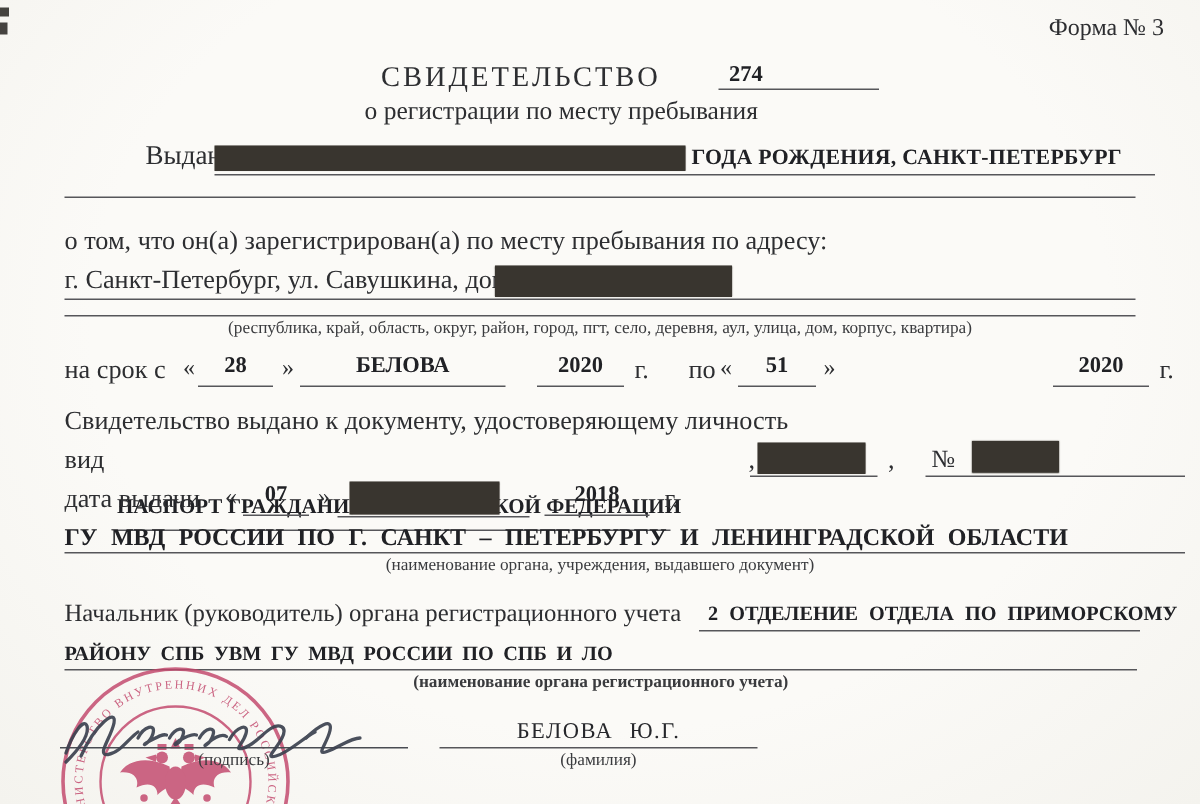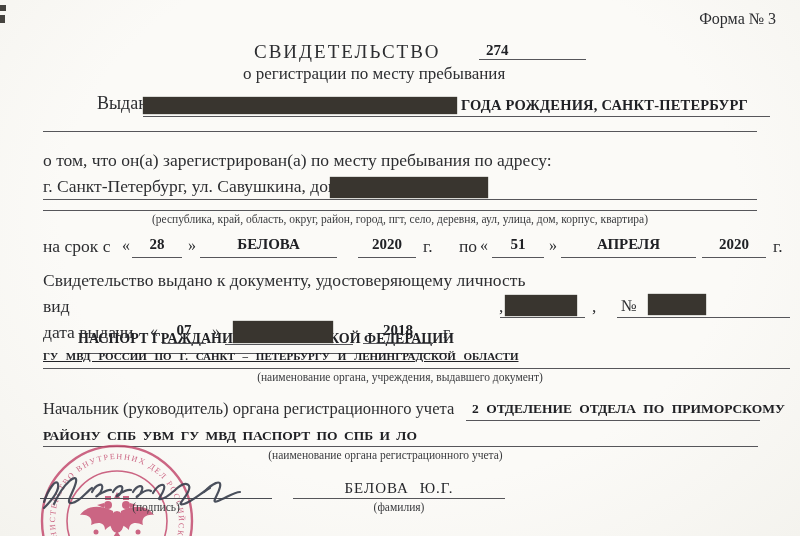--- a/index.html
+++ b/index.html
@@ -55,21 +55,20 @@
   <div class="abs quote" style="left:122px; top:237px;">«</div>
   <div class="abs cell" style="left:132px; top:236px; width:50px; font-size:15px; height:21px;">28</div>
   <div class="abs quote" style="left:188px; top:237px;">»</div>
   <div class="abs cell" style="left:200px; top:236px; width:137px; font-size:15px; height:21px;">БЕЛОВА</div>
   <div class="abs cell" style="left:358px; top:236px; width:58px; font-size:15px; height:21px;">2020</div>
   <div class="abs t17" style="left:423px; top:236px;">г.</div>
   <div class="abs t17" style="left:459px; top:236px;">по</div>
   <div class="abs quote" style="left:480px; top:237px;">«</div>
   <div class="abs cell" style="left:492px; top:236px; width:52px; font-size:15px; height:21px;">51</div>
   <div class="abs quote" style="left:549px; top:237px;">»</div>
-  <div class="abs cell" style="left:561px; top:236px; width:135px; font-size:15px; height:21px;">АПРЕЛЯ</div>
   <div class="abs cell" style="left:702px; top:236px; width:64px; font-size:15px; height:21px;">2020</div>
   <div class="abs t17" style="left:773px; top:236px;">г.</div>
 
   <div class="abs t17" style="left:43px; top:270px;">Свидетельство выдано к документу, удостоверяющему личность</div>
 
   <div class="abs t17" style="left:43px; top:296px;">вид</div>
   <div class="abs cell" style="left:78px; top:295px; width:369px; font-size:14px; height:22px;margin-top:36px;">ПАСПОРТ ГРАЖДАНИНА РОССИЙСКОЙ ФЕДЕРАЦИИ</div>
   <div class="abs t17" style="left:475px; top:296px;margin-left:24px;">, серия</div>
   <div class="abs rule" style="left:500px; top:317px; width:85px;"></div>
   <div class="redact" style="left:505px; top:295px; width:72px; height:21px;"></div>
@@ -80,30 +79,30 @@
 
   <div class="abs t17" style="left:43px; top:322px;">дата выдачи</div>
   <div class="abs quote" style="left:150px; top:323px;">«</div>
   <div class="abs cell" style="left:162px; top:322px; width:44px; font-size:15px; height:21px;">07</div>
   <div class="abs quote" style="left:212px; top:323px;">»</div>
   <div class="abs rule" style="left:225px; top:344px; width:128px;"></div>
   <div class="redact" style="left:233px; top:321px; width:100px; height:22px;"></div>
   <div class="abs cell" style="left:363px; top:322px; width:70px; font-size:15px; height:21px;">2018</div>
   <div class="abs t17" style="left:443px; top:322px;">г.</div>
 
-  <div class="abs fill" style="left:43px; top:350px; font-size:11px; word-spacing:5px;text-decoration:underline;">ГУ МВД РОССИИ ПО Г. САНКТ – ПЕТЕРБУРГУ И ЛЕНИНГРАДСКОЙ ОБЛАСТИ</div>
+  <div class="abs fill" style="left:43px; top:350px; font-size:16px; word-spacing:5px;">ГУ МВД РОССИИ ПО Г. САНКТ – ПЕТЕРБУРГУ И ЛЕНИНГРАДСКОЙ ОБЛАСТИ</div>
   <div class="abs rule" style="left:43px; top:368px; width:747px;"></div>
   <div class="abs cap" style="left:43px; top:371px; width:714px;">(наименование органа, учреждения, выдавшего документ)</div>
 
   <div class="abs" style="left:43px; top:399px; font-size:16.5px; white-space:nowrap;">Начальник (руководитель) органа регистрационного учета</div>
   <div class="abs fill" style="left:472px; top:401px; font-size:13.5px; word-spacing:4px;">2 ОТДЕЛЕНИЕ ОТДЕЛА ПО ПРИМОРСКОМУ</div>
   <div class="abs rule" style="left:466px; top:420px; width:294px;"></div>
-  <div class="abs fill" style="left:43px; top:428px; font-size:13.5px; word-spacing:3px;">РАЙОНУ СПБ УВМ ГУ МВД ПАСПОРТ ПО СПБ И ЛО</div>
+  <div class="abs fill" style="left:43px; top:428px; font-size:13.5px; word-spacing:3px;">РАЙОНУ СПБ УВМ ГУ МВД РОССИИ ПО СПБ И ЛО</div>
   <div class="abs rule" style="left:43px; top:446px; width:715px;"></div>
-  <div class="abs cap" style="left:28px; top:449px; width:715px;">(наименование органа регистрационного учета)</div>
+  <div class="abs cap" style="left:43px; top:449px; width:715px;font-weight:bold;">(наименование органа регистрационного учета)</div>
 
   <svg class="abs" style="left:37px; top:441px; width:160px; height:160px; opacity:.82;" viewBox="0 0 160 160">
     <defs>
       <path id="topArc" d="M 26.3 111 A 62 62 0 1 1 133.7 111"></path>
       <path id="bottomArc" d="M 30 106 A 57 57 0 0 0 130 106"></path>
     </defs>
     <circle cx="80" cy="80" r="75" fill="none" stroke="#c2466b" stroke-width="2.4"></circle>
     <circle cx="80" cy="80" r="50" fill="none" stroke="#c2466b" stroke-width="1.6"></circle>
     <text font-size="8" letter-spacing="1.6" fill="#c2466b" font-family="Liberation Serif, serif"><textPath href="#topArc">МИНИСТЕРСТВО ВНУТРЕННИХ ДЕЛ РОССИЙСКОЙ ФЕДЕРАЦИИ</textPath></text>
     <text font-size="9.5" font-weight="bold" letter-spacing="2" fill="#c2466b" font-family="Liberation Serif, serif"><textPath href="#bottomArc" startOffset="22">• 780-036 •</textPath></text>

